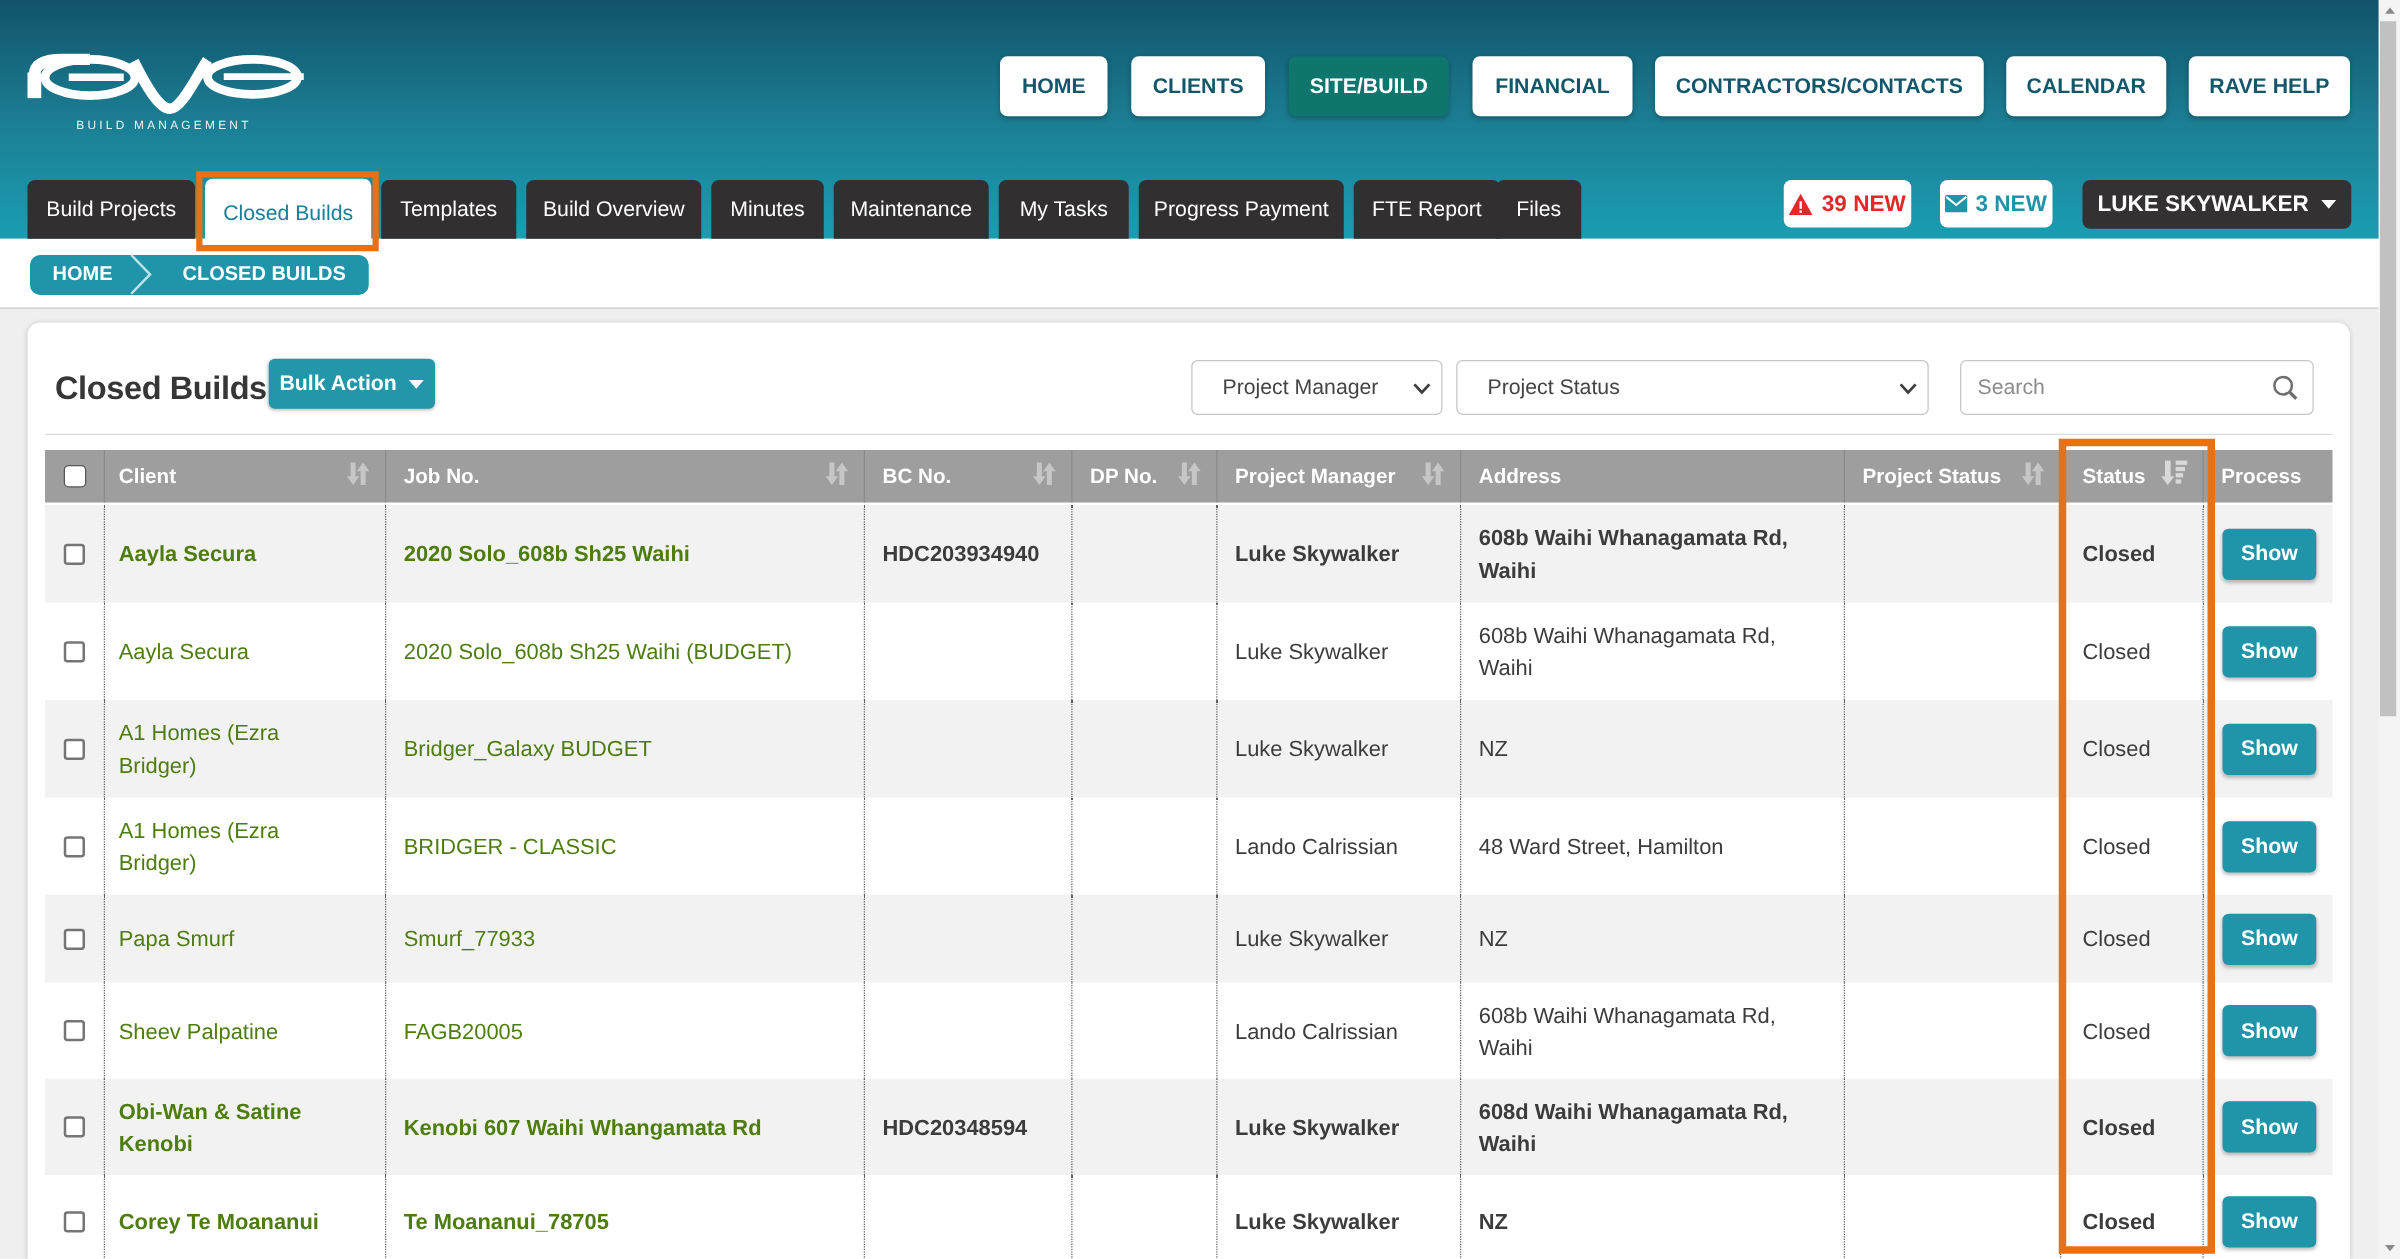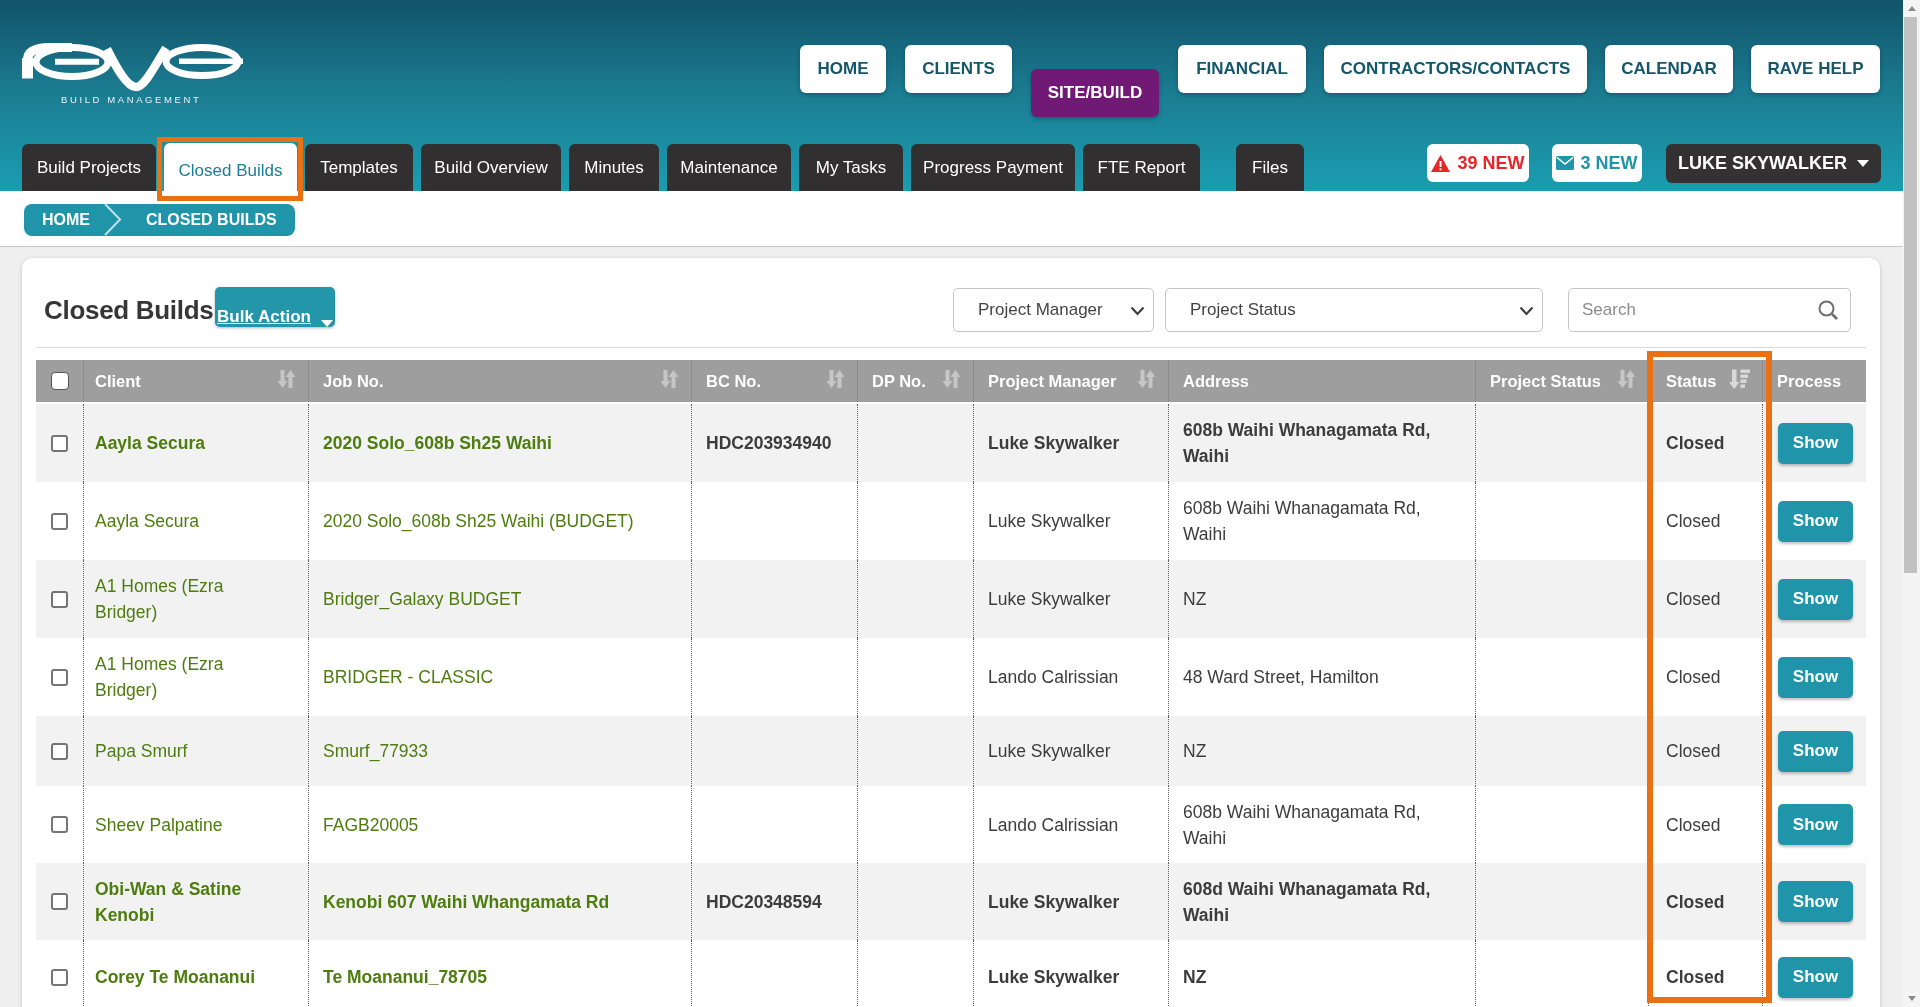--- a/index.html
+++ b/index.html
@@ -6,37 +6,37 @@
 html,body { width:1920px; height:1007px; overflow:hidden; }
 body { font-family:"Liberation Sans", sans-serif; background:#efeff0; position:relative; }
 .abs { position:absolute; }
 
 
 #hdr { left:0; top:0; width:1903px; height:191px; background:linear-gradient(180deg,#11536a 0%, #1c7f94 52%, #1a9db1 100%); }
 #whiteband { left:0; top:191px; width:1903px; height:56px; background:#fff; border-bottom:1px solid #c9c9c9; }
 
 
 .tbtn { position:absolute; top:45px; height:48px; background:#fff; border-radius:6px; color:#14576b; font-weight:bold; font-size:17px; display:flex; align-items:center; justify-content:center; box-shadow:0 2px 4px rgba(0,0,0,.25); }
-.tbtn.act { background:#701a75; color:#fff;margin-top:24px; }
+.tbtn.act { background:#0f766e; color:#fff; }
 
 
 .stab { position:absolute; top:144px; height:47px; background:#312f30; border-radius:6px 6px 0 0; color:#fff; font-size:17px; display:flex; align-items:center; justify-content:center; }
 .stab.act { background:#fff; color:#1a7f96; top:143px; height:56px; }
 
 
 .chip { position:absolute; border-radius:6px; display:flex; align-items:center; justify-content:center; font-weight:bold; font-size:18px; }
 
 
 #bc { left:24px; top:204px; width:271px; height:32px; background:#2095a9; border-radius:8px; }
 
 
 #card { left:22px; top:258px; width:1858px; height:800px; background:#fff; border-radius:10px; box-shadow:0 1px 4px rgba(0,0,0,.18); }
 
 #h1 { left:44px; top:295px; font-size:26px; font-weight:bold; color:#363636; letter-spacing:-0.3px; }
-#bulk { left:215px; top:287px; width:120px; height:40px; background:#2396aa; border-radius:5px; color:#fff; font-weight:bold; font-size:17px; display:flex; align-items:flex-end; justify-content:center; box-shadow:0 1px 3px rgba(0,0,0,.3);text-decoration:underline; }
+#bulk { left:215px; top:287px; width:133px; height:40px; background:#2396aa; border-radius:5px; color:#fff; font-weight:bold; font-size:17px; display:flex; align-items:center; justify-content:center; box-shadow:0 1px 3px rgba(0,0,0,.3); }
 .caret { display:inline-block; width:0; height:0; border-left:6px solid transparent; border-right:6px solid transparent; border-top:7px solid #fff; margin-left:10px; }
 
 .sel { position:absolute; top:288px; height:44px; border:1px solid #c6c6c6; border-radius:5px; background:#fff; color:#444; font-size:17px; display:flex; align-items:center; }
 .sel .lbl { margin-left:24px; }
 .vchev { position:absolute; width:15px; height:10px; top:17px; }
 
 
 #tbl { left:36px; top:360px; width:1830px; }
 .hrow { display:flex; height:42px; background:#9e9e9e; color:#fff; font-weight:bold; font-size:16.5px; }
 .hrow .c { display:flex; align-items:center; padding-left:14px; position:relative; border-left:1px solid #8a8a8a; }
@@ -92,21 +92,21 @@
 
 <div class="stab" style="left:22px; width:134px;">Build Projects</div>
 <div class="stab act" style="left:164px; width:133px;">Closed Builds</div>
 <div class="stab" style="left:305px; width:108px;">Templates</div>
 <div class="stab" style="left:421px; width:140px;">Build Overview</div>
 <div class="stab" style="left:569px; width:90px;">Minutes</div>
 <div class="stab" style="left:667px; width:124px;">Maintenance</div>
 <div class="stab" style="left:799px; width:104px;">My Tasks</div>
 <div class="stab" style="left:911px; width:164px;">Progress Payment</div>
 <div class="stab" style="left:1083px; width:117px;">FTE Report</div>
-<div class="stab" style="left:1236px; width:68px;">Files</div>
+<div class="stab" style="left:1197px; width:68px;">Files</div>
 
 <div class="chip" style="left:1427px; top:144px; width:102px; height:38px; background:#fff; color:#e42727;">
   <svg width="19" height="17" viewBox="0 0 19 17" style="margin-right:7px;">
       <path d="M9.5 0 L19 17 L0 17 Z" fill="#e42727"></path>
       <rect x="8.6" y="6" width="1.9" height="6" fill="#fff"></rect>
       <rect x="8.6" y="13.4" width="1.9" height="1.9" fill="#fff"></rect>
     </svg>
   39 NEW</div>
 <div class="chip" style="left:1552px; top:144px; width:90px; height:38px; background:#fff; color:#2095a9;">
   <svg width="18" height="14" viewBox="0 0 18 14" style="margin-right:6px;">

